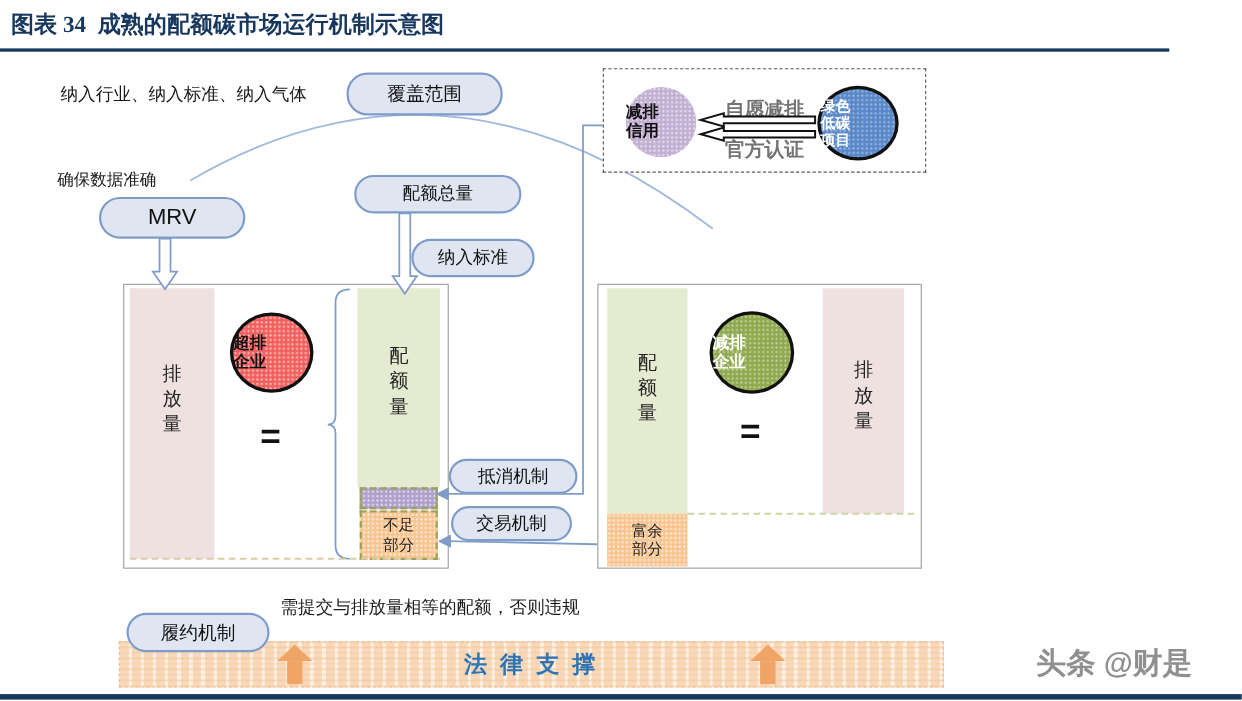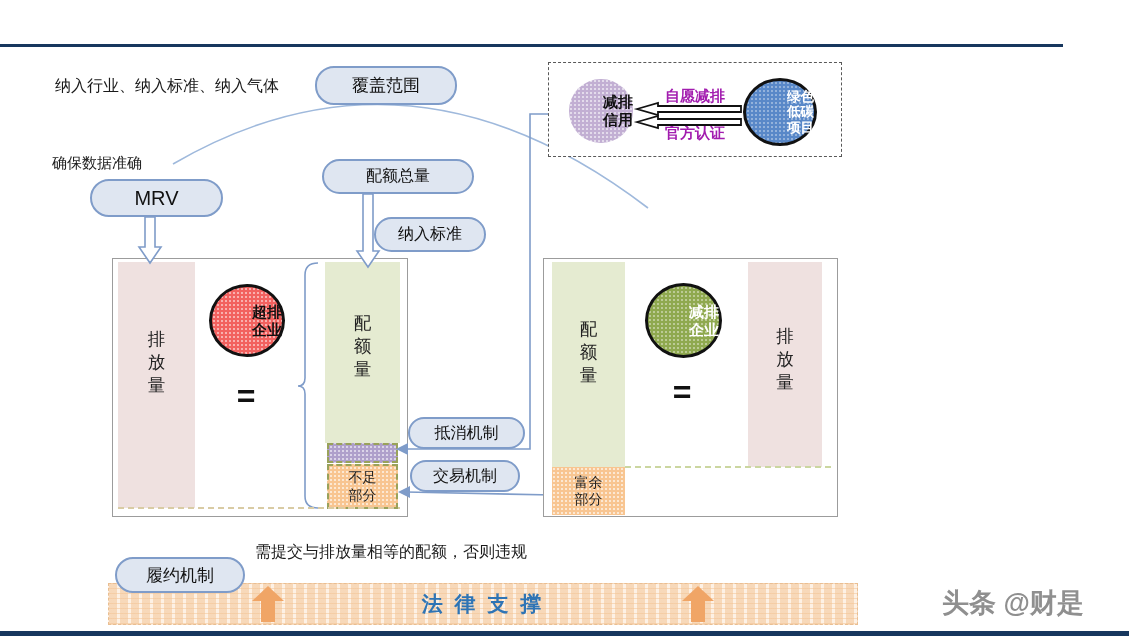--- a/index.html
+++ b/index.html
@@ -14,38 +14,38 @@
   .bottom-rule{left:0;top:631px;width:1129px;height:5px;background:#17375E;z-index:6;}
   
   .bluebox{background:#DFE6F1;border:2px solid #7F9CC9;border-radius:19px;
            display:flex;align-items:center;justify-content:center;
            font-size:16px;color:#111;z-index:5;box-sizing:border-box;}
   .plain-note{font-size:15px;color:#1a1a1a;z-index:3;}
   
   .dashed-panel{left:548px;top:62px;width:294px;height:95px;border:1.5px dashed #595959;
                 box-sizing:border-box;background:#fff;z-index:2;}
   
-  .circle{border-radius:50%;display:flex;align-items:center;justify-content:flex-end;
+  .circle{border-radius:50%;display:flex;align-items:center;justify-content:flex-start;
           text-align:center;font-weight:bold;white-space:pre-line;line-height:1.2;
           box-sizing:border-box;z-index:3;}
   .dots-purple{background-color:#C2AFD3;background-image:radial-gradient(rgba(255,255,255,.55) .9px,transparent 1.2px);background-size:4px 4px;}
   .dots-blue{background-color:#5988C8;background-image:radial-gradient(rgba(255,255,255,.35) .9px,transparent 1.2px);background-size:4px 4px;}
   .dots-red{background-color:#F2615F;background-image:radial-gradient(rgba(255,255,255,.5) .9px,transparent 1.2px);background-size:4px 4px;}
   .dots-olive{background-color:#8FA94F;background-image:radial-gradient(rgba(255,255,255,.4) .9px,transparent 1.2px);background-size:4px 4px;}
   .dots-purpleband{background-color:#AFA0CB;background-image:radial-gradient(rgba(255,255,255,.55) .9px,transparent 1.2px);background-size:4px 4px;}
   .dots-orange{background-color:#F8C591;background-image:radial-gradient(rgba(255,255,255,.6) .9px,transparent 1.2px);background-size:4px 4px;}
   
   .graybox{border:1.5px solid #9C9C9C;background:#fff;box-sizing:border-box;z-index:2;}
   .bar{z-index:2;}
   .vtext{white-space:pre-line;text-align:center;font-size:17.5px;line-height:1.32;color:#222;z-index:3;}
   .equals{font-size:32px;font-weight:900;color:#111;text-align:center;z-index:3;}
   .section-label{display:flex;align-items:center;justify-content:center;text-align:center;
                  font-size:14px;line-height:1.25;color:#222;white-space:pre-line;box-sizing:border-box;}
   
-  .arrow-label{font-size:15px;font-weight:bold;color:#a21caf;text-align:center;z-index:3;}
+  .arrow-label{font-size:18px;font-weight:bold;color:#737373;text-align:center;z-index:3;}
   
   .legal-bar{left:108px;top:583px;width:750px;height:42px;box-sizing:border-box;
              border:1px dashed #E9BE92;background-color:#FDF1E5;
              background-image:repeating-linear-gradient(0deg,rgba(243,196,150,.55) 0 1px,transparent 1px 5px),
                               repeating-linear-gradient(90deg,rgba(243,196,150,.55) 0 8px,transparent 8px 11px);
              display:flex;align-items:center;justify-content:center;z-index:2;}
   .legal-text{color:#2E74B5;font-size:21px;letter-spacing:3px;font-weight:bold;white-space:pre;}
   .watermark{left:942px;top:585px;font-size:27px;font-weight:bold;color:#8F8F8F;
              text-shadow:2px 2px 0 #fff;z-index:6;white-space:pre;}
   svg.overlay{position:absolute;left:0;top:0;pointer-events:none;}
@@ -56,20 +56,21 @@
 <body>
 
 <div id="canvas">
 
   <svg id="lines-back" class="overlay" width="1129" height="637">
     <path d="M 173 164 Q 410 26 648 208" fill="none" stroke="#9FB9DC" stroke-width="1.6"></path>
     <polyline points="572,114 530,114 530,449 402,449" fill="none" stroke="#7F9CC9" stroke-width="1.6"></polyline>
     <polyline points="553,495 406,492" fill="none" stroke="#7F9CC9" stroke-width="1.6"></polyline>
   </svg>
 
+  <div class="abs fig-title">图表 34  成熟的配额碳市场运行机制示意图</div>
   <div class="abs title-rule"></div>
 
   <div class="abs plain-note" style="left:55px;top:76px;font-size:16px;">纳入行业、纳入标准、纳入气体</div>
   <div class="abs bluebox" style="left:315px;top:66px;width:142px;height:39px;font-size:17px;">
     <span>覆盖范围</span>
   </div>
 
   <div class="abs dashed-panel"></div>
   <div class="abs circle dots-purple" style="left:569px;top:79px;width:64px;height:64px;font-size:15px;color:#111;">
     <span class="pre">减排

